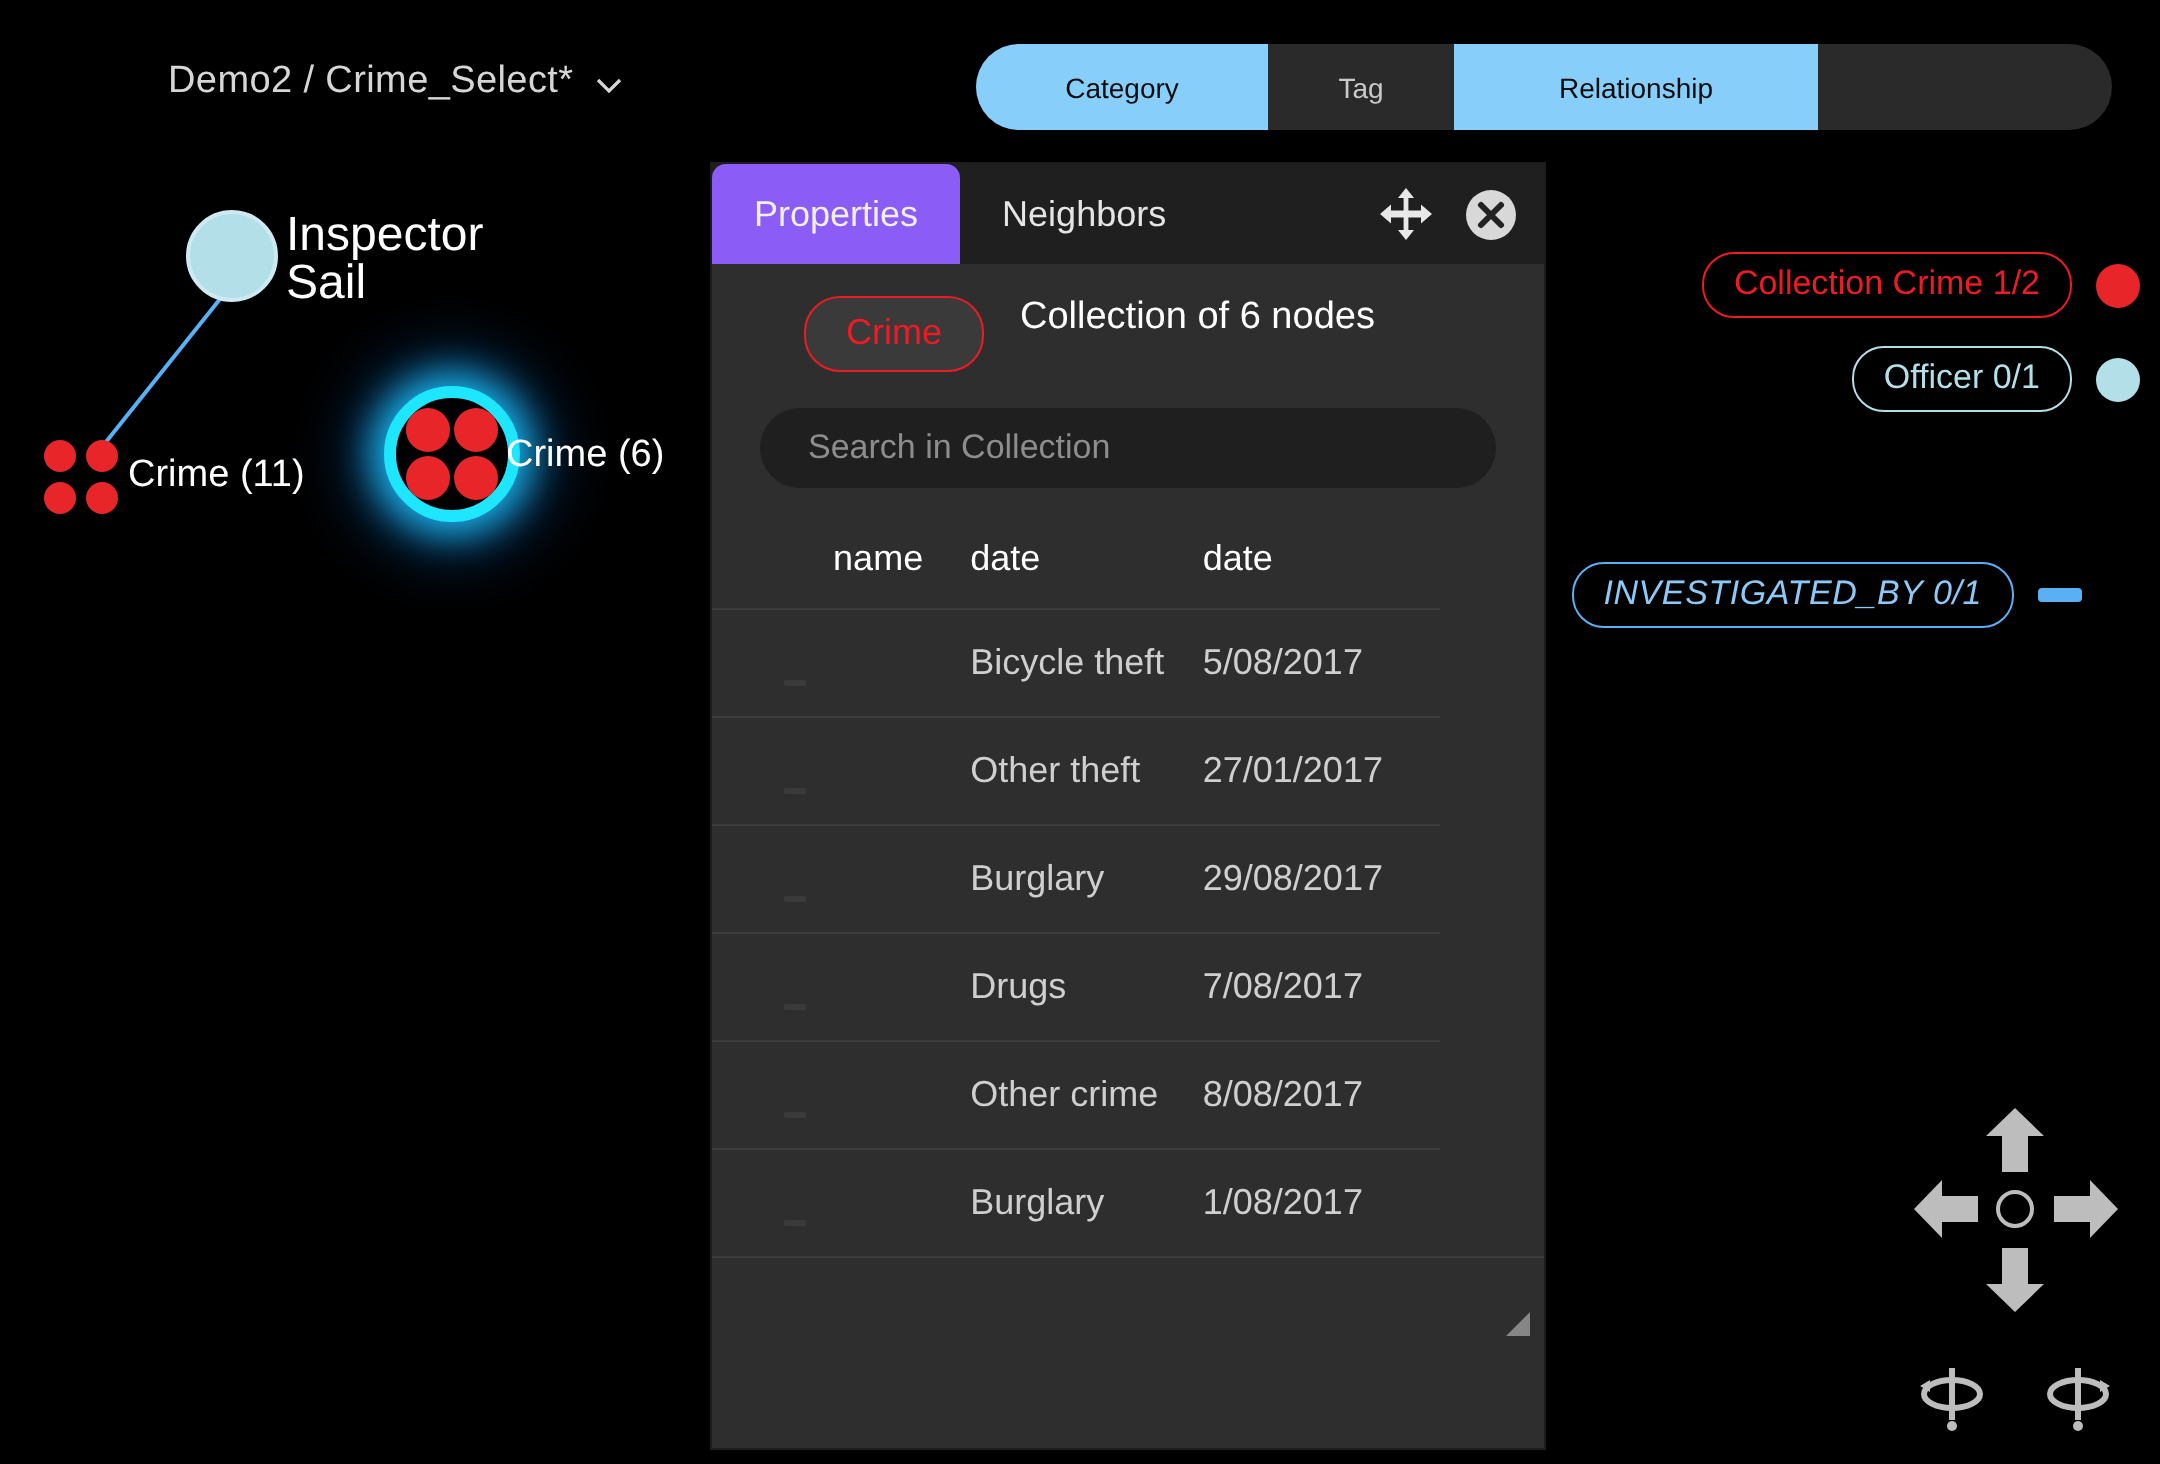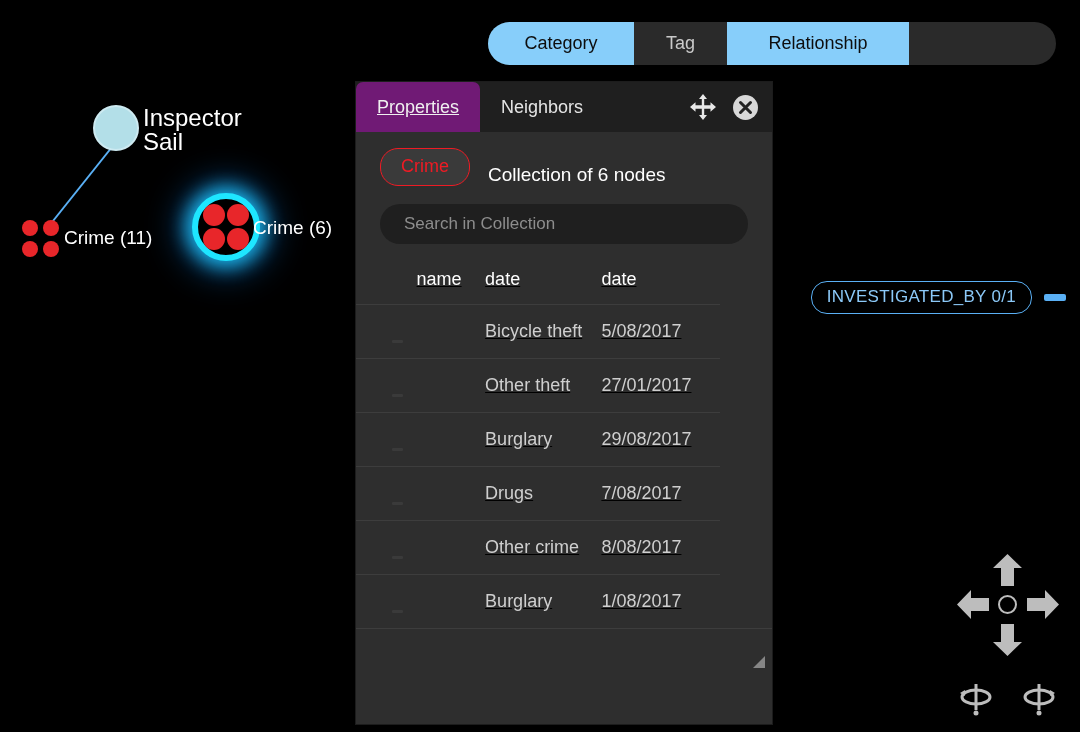--- a/index.html
+++ b/index.html
@@ -24,21 +24,21 @@
 
   .tabbar {
     position: absolute; left: 488px; top: 22px;
     width: 568px; height: 43px;
     display: flex; border-radius: 22px; overflow: hidden;
     background: #2a2a2a;
   }
   .tabbar .tab {
     flex: 0 0 auto; height: 100%;
     display: flex; align-items: center; justify-content: center;
-    font-size: 18px; color: #c9c9c9; background: #2a2a2a;
+    font-size: 14px; color: #c9c9c9; background: #2a2a2a;
     cursor: pointer; white-space: nowrap;
   }
   .tabbar .tab.active { background: #87cefa; color: #0d0d0d; }
   .tabbar .tab.t0 { width: 146px; }
   .tabbar .tab.t1 { width: 147px; }
   .tabbar .tab.t2 { width: 93px; }
   .tabbar .tab.t3 { width: 182px; }
 
   
   .graph { position: absolute; inset: 0; }
@@ -99,21 +99,21 @@
     font-size: 17px; background: transparent; white-space: nowrap;
     cursor: pointer;
   }
   .pill.crime   { border: 1px solid #ee1b24; color: #ee1b24; }
   .pill.officer { border: 1px solid #b3dfe8; color: #b3dfe8; }
   .pill.rel     { border: 1px solid #5ab0f5; color: #8cc9f8; letter-spacing:.3px; }
   .swatch { width: 22px; height: 22px; border-radius: 50%; flex: 0 0 auto; }
   .swatch.crime   { background: #e8262a; }
   .swatch.officer { background: #b3dfe8; }
   .swatch.line { width: 22px; height: 7px; border-radius: 2px; background: #5ab0f5; }
-  .legend-rel { position: absolute; left: 766px; top: 281px; width: 300px; }
+  .legend-rel { position: absolute; left: 741px; top: 281px; width: 300px; font-style: italic; }
 
   
   .navpad { position: absolute; left: 955px; top: 552px; width: 105px; height: 108px; }
   .navpad .arr { position: absolute; fill: #bdbdbd; }
   .navpad .up    { left: 38px; top: 2px; }
   .navpad .down  { left: 38px; top: 72px; }
   .navpad .left  { left: 2px;  top: 38px; }
   .navpad .right { left: 72px; top: 38px; }
   .navpad .ctr {
     position: absolute; left: 43px; top: 43px;
@@ -134,50 +134,51 @@
   }
   .panel-tabs {
     position: relative; height: 50px; background: #1f1f1f;
     display: flex; align-items: stretch;
   }
   .panel-tab {
     display: flex; align-items: center; padding: 0 21px;
     font-size: 18px; color: #e5e5e5; cursor: pointer;
   }
   .panel-tab.active {
-    background: #701a75; color: #f0f0f0;
-    border-top-left-radius: 7px; border-top-right-radius: 7px; text-decoration: underline;
+    background: #8b5cf6; color: #f0f0f0;
+    border-top-left-radius: 7px; border-top-right-radius: 7px;
   }
   .panel-tools {
     position: absolute; right: 14px; top: 0; height: 50px;
     display: flex; align-items: center; gap: 17px;
   }
   .icon-btn { cursor: pointer; display: block; }
 
   .panel-head {
-    display: flex; align-items: flex-end; gap: 18px;
+    display: flex; align-items: flex-start; gap: 18px;
     padding: 16px 0 12px 24px;
+    margin-left: 22px;
   }
   .badge-crime {
     border: 1px solid #ee1b24; color: #ee1b24;
     border-radius: 18px; padding: 7px 20px 8px; font-size: 18px;
     background: #3a3a3a; cursor: pointer;
   }
   .head-title { color: #ffffff; font-size: 19px; }
 
   .search-wrap { padding: 6px 26px 0 24px; }
   .search-input {
     width: 368px; height: 40px; border-radius: 20px;
     background: #1f1f1f; border: none; outline: none;
     color: #cfcfcf; font-size: 17px; padding: 0 24px;
     font-family: "Liberation Sans", sans-serif;
   }
   .search-input::placeholder { color: #8d8d8d; }
 
-  table.props { width: 364px; border-collapse: collapse; margin-top: 19px; text-decoration: underline; }
+  table.props { width: 364px; border-collapse: collapse; margin-top: 19px; }
   table.props th {
     text-align: left; color: #ffffff; font-size: 18px; font-weight: normal;
     padding: 6px 0 14px 0;
   }
   table.props td {
     color: #cfcfcf; font-size: 18px; padding: 16px 0;
     border-top: 1px solid #3d3d3d;
   }
   .c-icon  { width: 72px; padding-left: 32px !important; }
   .c-name  { width: 78px; }
@@ -219,27 +220,45 @@
 
     <div class="node-crime6">
       <i></i>
       <i></i>
       <i></i>
       <i></i>
     </div>
     <div class="label-crime6">Crime (6)</div>
   </div>
 
+  <div class="breadcrumb">
+    <span>Demo2 / Crime_Select*</span>
+    <span class="chev-down">
+      <svg width="13" height="13" viewBox="0 0 13 13">
+          <path d="M1 4 L6.5 9.5 L12 4" fill="none" stroke="#d6d6d6" stroke-width="1.6"></path>
+        </svg>
+    </span>
+  </div>
 
   <div class="tabbar">
     <div class="tab t0 active">Category</div>
     <div class="tab t2">Tag</div>
     <div class="tab t3 active">Relationship</div>
   </div>
 
+  <div class="legend">
+    <div class="legend-row">
+      <span class="pill crime">Collection Crime 1/2</span>
+      <span class="swatch crime"></span>
+    </div>
+    <div class="legend-row">
+      <span class="pill officer">Officer 0/1</span>
+      <span class="swatch officer"></span>
+    </div>
+  </div>
 
   <div class="legend-rel">
     <div class="legend-row">
       <span class="pill rel">INVESTIGATED_BY 0/1</span>
       <span class="swatch line"></span>
     </div>
   </div>
 
   <div class="navpad">
     <svg class="arr up" width="29" height="32" viewBox="0 0 29 32">

